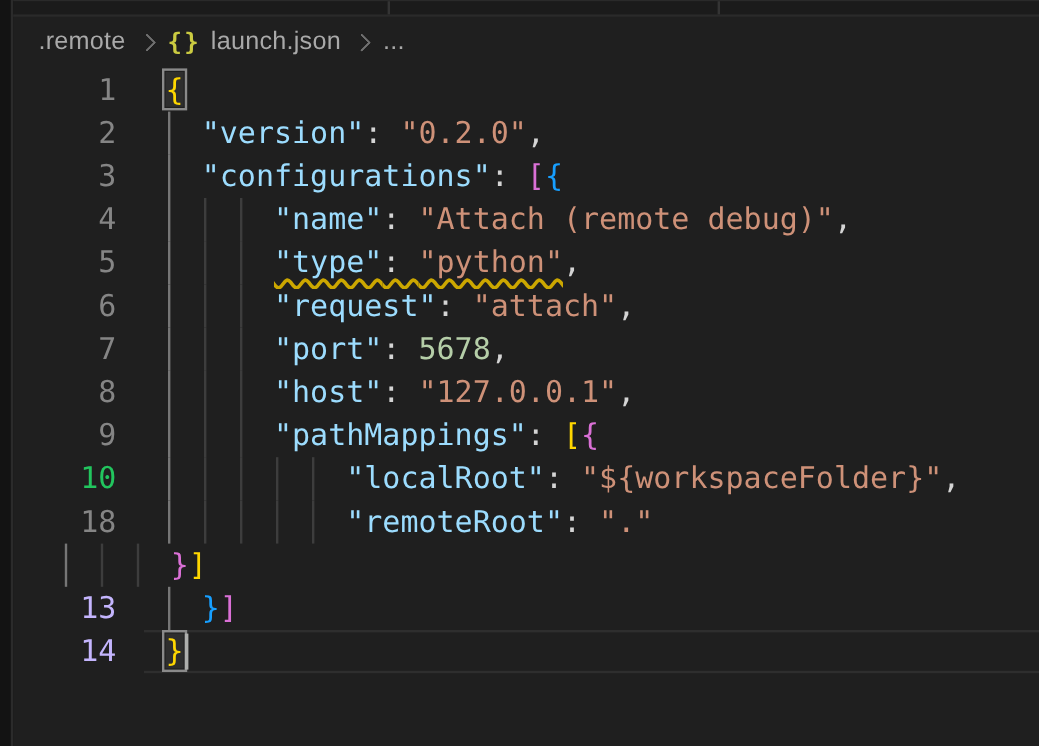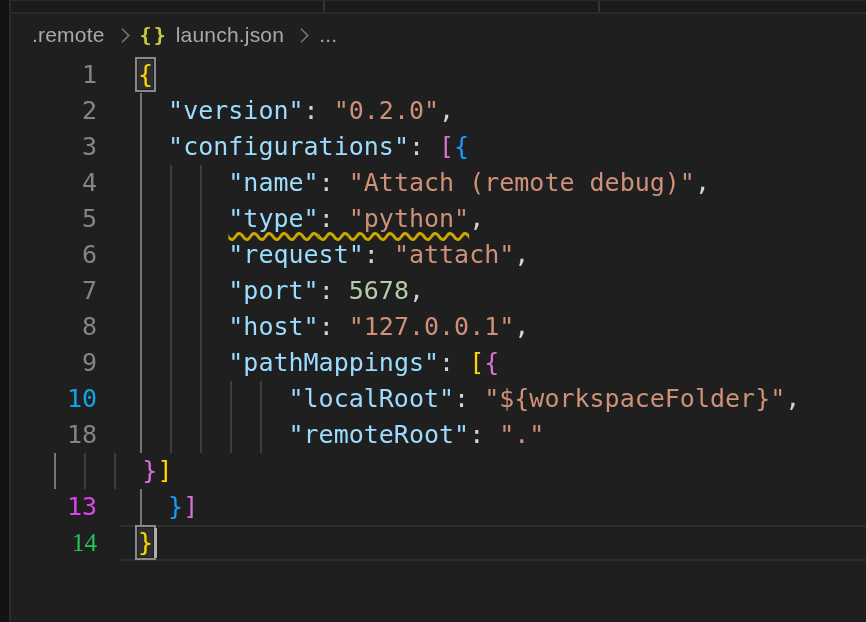--- a/index.html
+++ b/index.html
@@ -126,34 +126,34 @@
     </div>
     <div class="row">
       <div class="gutter" style="color: rgb(133, 133, 133);">8</div>
       <div class="content"><div class="guide" style="left: 43px; background: rgb(118, 118, 118);"></div><div class="guide" style="left: 73.1px; background: rgb(61, 61, 61);"></div><div class="guide" style="left: 103.2px; background: rgb(61, 61, 61);"></div><span class="tok" style="color: rgb(212, 212, 212);">      </span><span class="tok" style="color: rgb(156, 220, 254);">"host"</span><span class="tok" style="color: rgb(212, 212, 212);">: </span><span class="tok" style="color: rgb(206, 145, 120);">"127.0.0.1"</span><span class="tok" style="color: rgb(212, 212, 212);">,</span></div>
     </div>
     <div class="row">
       <div class="gutter" style="color: rgb(133, 133, 133);">9</div>
       <div class="content"><div class="guide" style="left: 43px; background: rgb(118, 118, 118);"></div><div class="guide" style="left: 73.1px; background: rgb(61, 61, 61);"></div><div class="guide" style="left: 103.2px; background: rgb(61, 61, 61);"></div><span class="tok" style="color: rgb(212, 212, 212);">      </span><span class="tok" style="color: rgb(156, 220, 254);">"pathMappings"</span><span class="tok" style="color: rgb(212, 212, 212);">: </span><span class="tok" style="color: rgb(255, 215, 0);">[</span><span class="tok" style="color: rgb(218, 112, 214);">{</span></div>
     </div>
     <div class="row">
-      <div class="gutter" style="color: #0ea5e9;">10</div>
+      <div class="gutter" style="color: #22c55e;">10</div>
       <div class="content"><div class="guide" style="left: 43px; background: rgb(118, 118, 118);"></div><div class="guide" style="left: 73.1px; background: rgb(61, 61, 61);"></div><div class="guide" style="left: 103.2px; background: rgb(61, 61, 61);"></div><div class="guide" style="left: 133.3px; background: rgb(61, 61, 61);"></div><div class="guide" style="left: 163.4px; background: rgb(61, 61, 61);"></div><span class="tok" style="color: rgb(212, 212, 212);">          </span><span class="tok" style="color: rgb(156, 220, 254);">"localRoot"</span><span class="tok" style="color: rgb(212, 212, 212);">: </span><span class="tok" style="color: rgb(206, 145, 120);">"${workspaceFolder}"</span><span class="tok" style="color: rgb(212, 212, 212);">,</span></div>
     </div>
     <div class="row">
       <div class="gutter" style="color: rgb(133, 133, 133);">18</div>
       <div class="content"><div class="guide" style="left: 43px; background: rgb(118, 118, 118);"></div><div class="guide" style="left: 73.1px; background: rgb(61, 61, 61);"></div><div class="guide" style="left: 103.2px; background: rgb(61, 61, 61);"></div><div class="guide" style="left: 133.3px; background: rgb(61, 61, 61);"></div><div class="guide" style="left: 163.4px; background: rgb(61, 61, 61);"></div><span class="tok" style="color: rgb(212, 212, 212);">          </span><span class="tok" style="color: rgb(156, 220, 254);">"remoteRoot"</span><span class="tok" style="color: rgb(212, 212, 212);">: </span><span class="tok" style="color: rgb(206, 145, 120);">"."</span></div>
     </div>
     <div class="row">
       <div class="content"><div class="guide" style="left: 43px; background: rgb(118, 118, 118);"></div><div class="guide" style="left: 73.1px; background: rgb(61, 61, 61);"></div><div class="guide" style="left: 103.2px; background: rgb(61, 61, 61);"></div><span class="tok" style="color: rgb(212, 212, 212);">      </span><span class="tok" style="color: rgb(218, 112, 214);">}</span><span class="tok" style="color: rgb(255, 215, 0);">]</span></div>
     </div>
     <div class="row">
-      <div class="gutter" style="color: #d946ef;">13</div>
+      <div class="gutter" style="color: #c4b5fd;">13</div>
       <div class="content"><div class="guide" style="left: 43px; background: rgb(118, 118, 118);"></div><span class="tok" style="color: rgb(212, 212, 212);">  </span><span class="tok" style="color: rgb(23, 159, 255);">}</span><span class="tok" style="color: rgb(218, 112, 214);">]</span></div>
     </div>
     <div class="row">
-      <div class="gutter" style="color: #22c55e; font-family: Liberation Serif, serif;">14</div>
+      <div class="gutter" style="color: #c4b5fd;">14</div>
       <div class="line-highlight" style="border-color: rgb(46, 46, 46);"></div>
       <div class="content"><span class="tok bracket-box" style="color: rgb(255, 215, 0); outline-color: rgb(138, 138, 138);">}</span><div class="cursor" style="background: rgb(174, 175, 173); left: 57.05px;"></div></div>
     </div>
   </div>
 
 <div id="empty-area"></div>
 
 </body></html>

